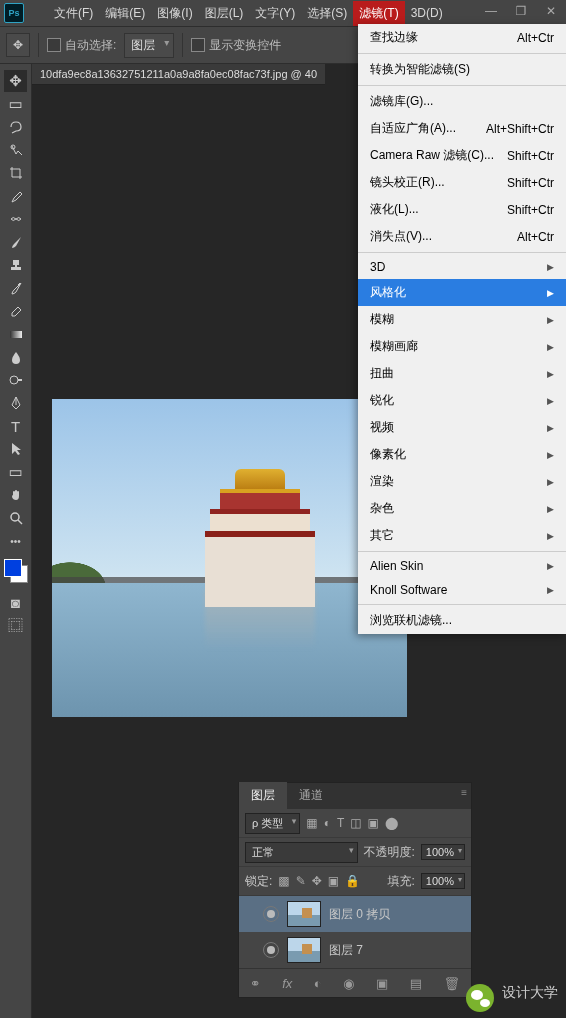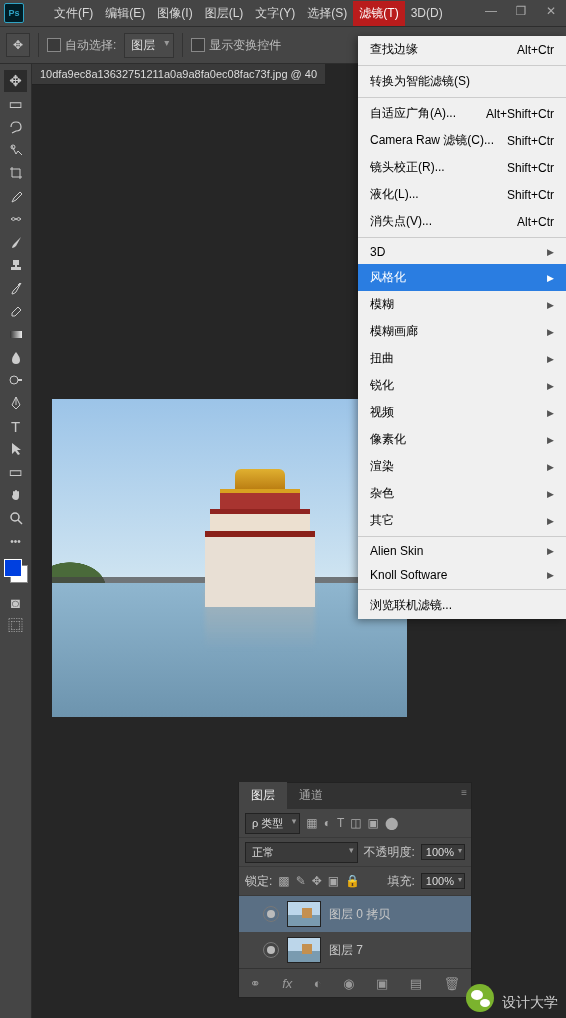--- a/index.html
+++ b/index.html
@@ -29,21 +29,21 @@
 .sky{position:absolute;inset:0;background:linear-gradient(#9cc4e8,#cde3f1 55%,#e4eef5 60%)}
 .water{position:absolute;left:0;right:0;top:58%;bottom:0;background:linear-gradient(#8fb6cf,#6d94ae)}
 .building{position:absolute;left:43%;top:22%;width:110px;height:130px}
 .roof1{position:absolute;left:30px;top:0;width:50px;height:22px;background:linear-gradient(#e0b030,#b87a10);border-radius:6px 6px 0 0}
 .roof2{position:absolute;left:15px;top:20px;width:80px;height:22px;background:#a83430;border-top:4px solid #d8a020}
 .roof3{position:absolute;left:5px;top:40px;width:100px;height:25px;background:#ece0d0;border-top:5px solid #902420}
 .base{position:absolute;left:0;top:62px;width:110px;height:70px;background:#e8dfd4;border-top:6px solid #8a2018}
 .hills{position:absolute;left:0;top:50%;width:60px;height:30px;background:radial-gradient(ellipse at 30% 100%,#4a6a3a 60%,transparent 61%)}
 .shore{position:absolute;left:0;right:0;top:56%;height:18px;background:#444;opacity:.7}
 .reflection{position:absolute;left:43%;top:60%;width:110px;height:60px;background:linear-gradient(rgba(200,180,160,.4),transparent);filter:blur(2px)}
-.filter-menu{position:absolute;right:0;top:36px;width:208px;background:#f0f0f0;color:#000;box-shadow:-2px 2px 8px rgba(0,0,0,.4);z-index:50;font-size:12px}
+.filter-menu{position:absolute;right:0;top:24px;width:208px;background:#f0f0f0;color:#000;box-shadow:-2px 2px 8px rgba(0,0,0,.4);z-index:50;font-size:12px}
 .fm-row{padding:5px 12px;display:flex;justify-content:space-between;align-items:center;cursor:default}
 .fm-row.highlight{background:#2a7de1;color:#fff}
 .fm-row .arrow{font-size:9px;color:#555}
 .fm-row.highlight .arrow{color:#fff}
 .fm-sep{height:1px;background:#ccc;margin:2px 0}
 .layers-panel{position:absolute;right:94px;bottom:20px;width:232px;background:#454545;border:1px solid #222;z-index:10}
 .lp-tabs{display:flex;background:#323232;height:26px;align-items:flex-end}
 .lp-tab{padding:5px 12px;color:#aaa;font-size:12px}
 .lp-tab.active{background:#454545;color:#eee}
 .lp-collapse{position:absolute;right:4px;top:4px;color:#888;font-size:10px}
@@ -54,21 +54,21 @@
 .lp-layers{max-height:80px}
 .lp-layer{display:flex;align-items:center;height:36px;padding:0 24px;gap:8px}
 .lp-layer.selected{background:#5a6f84}
 .eye{width:14px;height:14px;border:1px solid #777;border-radius:50%;position:relative}
 .eye:after{content:"";position:absolute;inset:3px;background:#bbb;border-radius:50%}
 .thumb{width:32px;height:24px;background:linear-gradient(#bcd6ea 55%,#7a9bb0 55%);border:1px solid #222;position:relative}
 .thumb:after{content:"";position:absolute;left:14px;top:6px;width:10px;height:10px;background:#c49050}
 .lp-footer{display:flex;justify-content:space-around;align-items:center;height:28px;border-top:1px solid #333;color:#999;font-size:13px}
 .pct-box{background:#3a3a3a;border:1px solid #222;padding:1px 10px 1px 4px;color:#ddd;font-size:11px;position:relative}
 .pct-box:after{content:"▾";position:absolute;right:2px;font-size:8px;color:#999}
-.wechat-bar{position:absolute;right:8px;bottom:6px;display:flex;align-items:flex-end;gap:8px;z-index:60}
+.wechat-bar{position:absolute;right:8px;bottom:6px;display:flex;align-items:flex-start;gap:8px;z-index:60}
 .wechat-icon{width:28px;height:28px;background:#7bb32e;border-radius:50%;position:relative}
 .wechat-icon:before{content:"";position:absolute;left:5px;top:6px;width:12px;height:10px;background:#fff;border-radius:50%}
 .wechat-icon:after{content:"";position:absolute;right:4px;bottom:5px;width:10px;height:8px;background:#fff;border-radius:50%}
 .wechat-label{color:#ccc;font-size:14px}
 svg{display:block}
 </style>
 </head>
 <body>
 
 <div class="menubar">
@@ -235,20 +235,23 @@
   <div class="fm-row">
       <span>查找边缘</span>
       <span>Alt+Ctr</span>
     </div>
   <div class="fm-sep"></div>
   <div class="fm-row">
       <span>转换为智能滤镜(S)</span>
     </div>
   <div class="fm-sep"></div>
   <div class="fm-row">
+      <span>滤镜库(G)...</span>
+    </div>
+  <div class="fm-row">
       <span>自适应广角(A)...</span>
       <span>Alt+Shift+Ctr</span>
     </div>
   <div class="fm-row">
       <span>Camera Raw 滤镜(C)...</span>
       <span>Shift+Ctr</span>
     </div>
   <div class="fm-row">
       <span>镜头校正(R)...</span>
       <span>Shift+Ctr</span>

